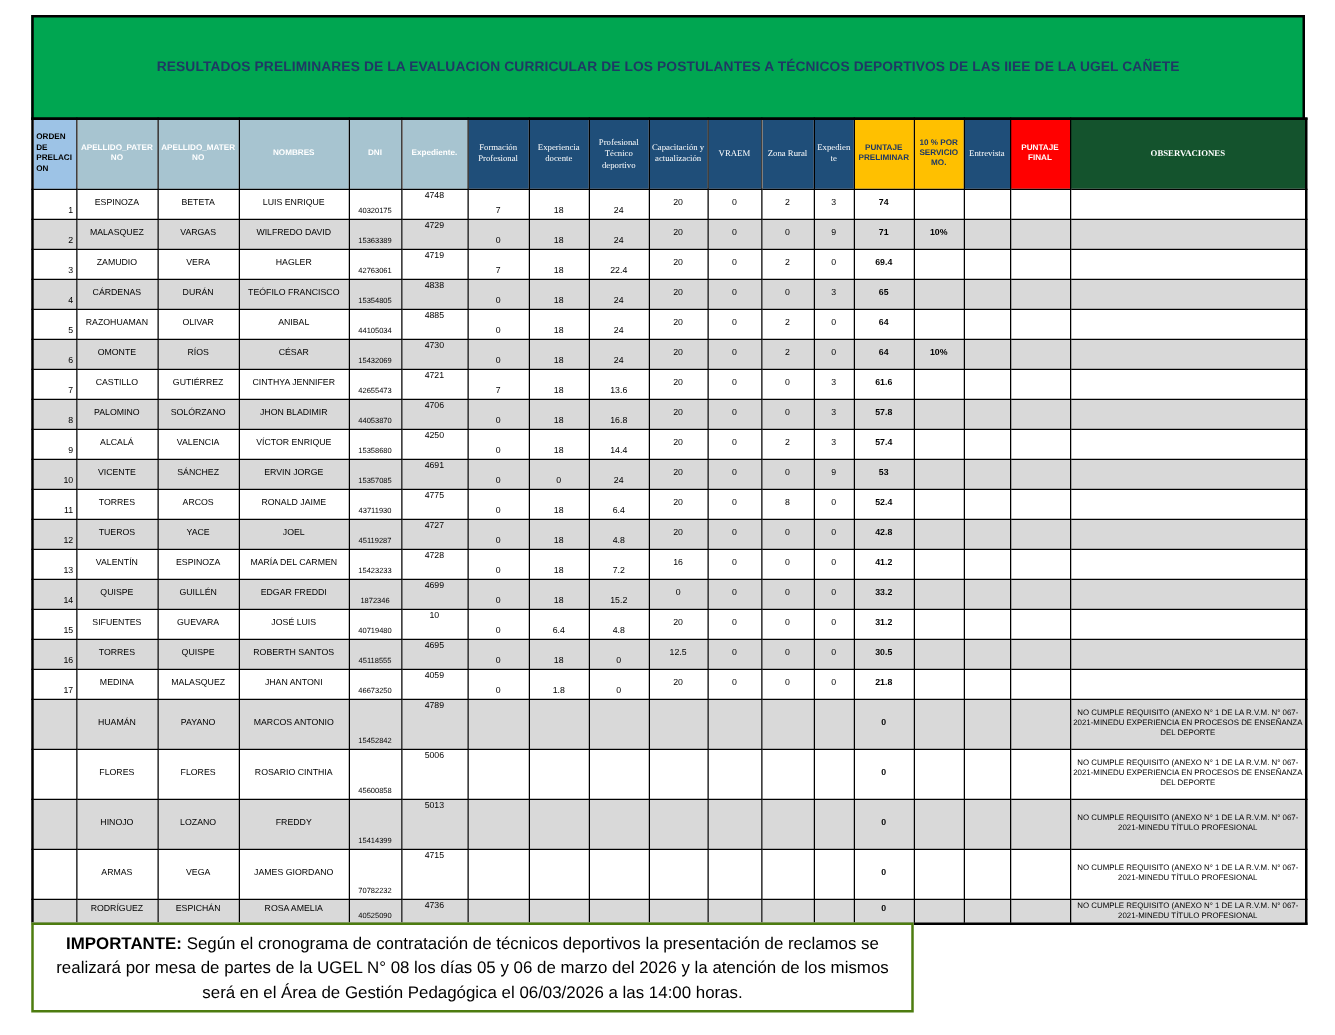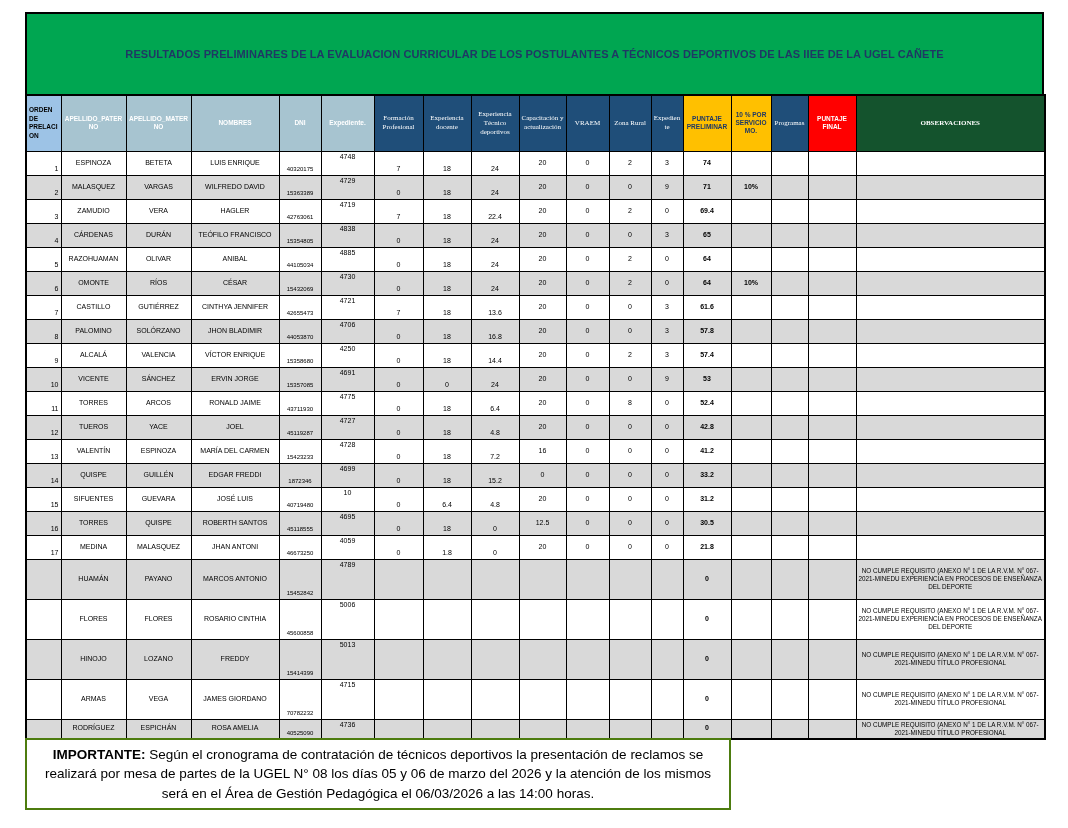--- a/index.html
+++ b/index.html
@@ -81,28 +81,28 @@
       <thead>
         <tr>
           <th class="th-orden">ORDEN DE PRELACION</th>
           <th class="th-light">APELLIDO_PATERNO</th>
           <th class="th-light">APELLIDO_MATERNO</th>
           <th class="th-light">NOMBRES</th>
           <th class="th-light">DNI</th>
           <th class="th-light">Expediente.</th>
           <th class="th-dark">Formación Profesional</th>
           <th class="th-dark">Experiencia docente</th>
-          <th class="th-dark">Experiencia Técnico deportivos</th>
+          <th class="th-dark">Profesional Técnico deportivo</th>
           <th class="th-dark">Capacitación y actualización</th>
           <th class="th-dark">VRAEM</th>
           <th class="th-dark">Zona Rural</th>
           <th class="th-dark">Expediente</th>
           <th class="th-yellow">PUNTAJE PRELIMINAR</th>
           <th class="th-yellow">10 % POR SERVICIO MO.</th>
-          <th class="th-dark">Programas</th>
+          <th class="th-dark">Entrevista</th>
           <th class="th-red">PUNTAJE FINAL</th>
           <th class="th-obs">OBSERVACIONES</th>
         </tr>
       </thead>
       <tbody>
           <tr>
     <td class="c-orden">1</td>
     <td class="c-name">ESPINOZA</td>
     <td class="c-name">BETETA</td>
     <td class="c-name">LUIS ENRIQUE</td>

